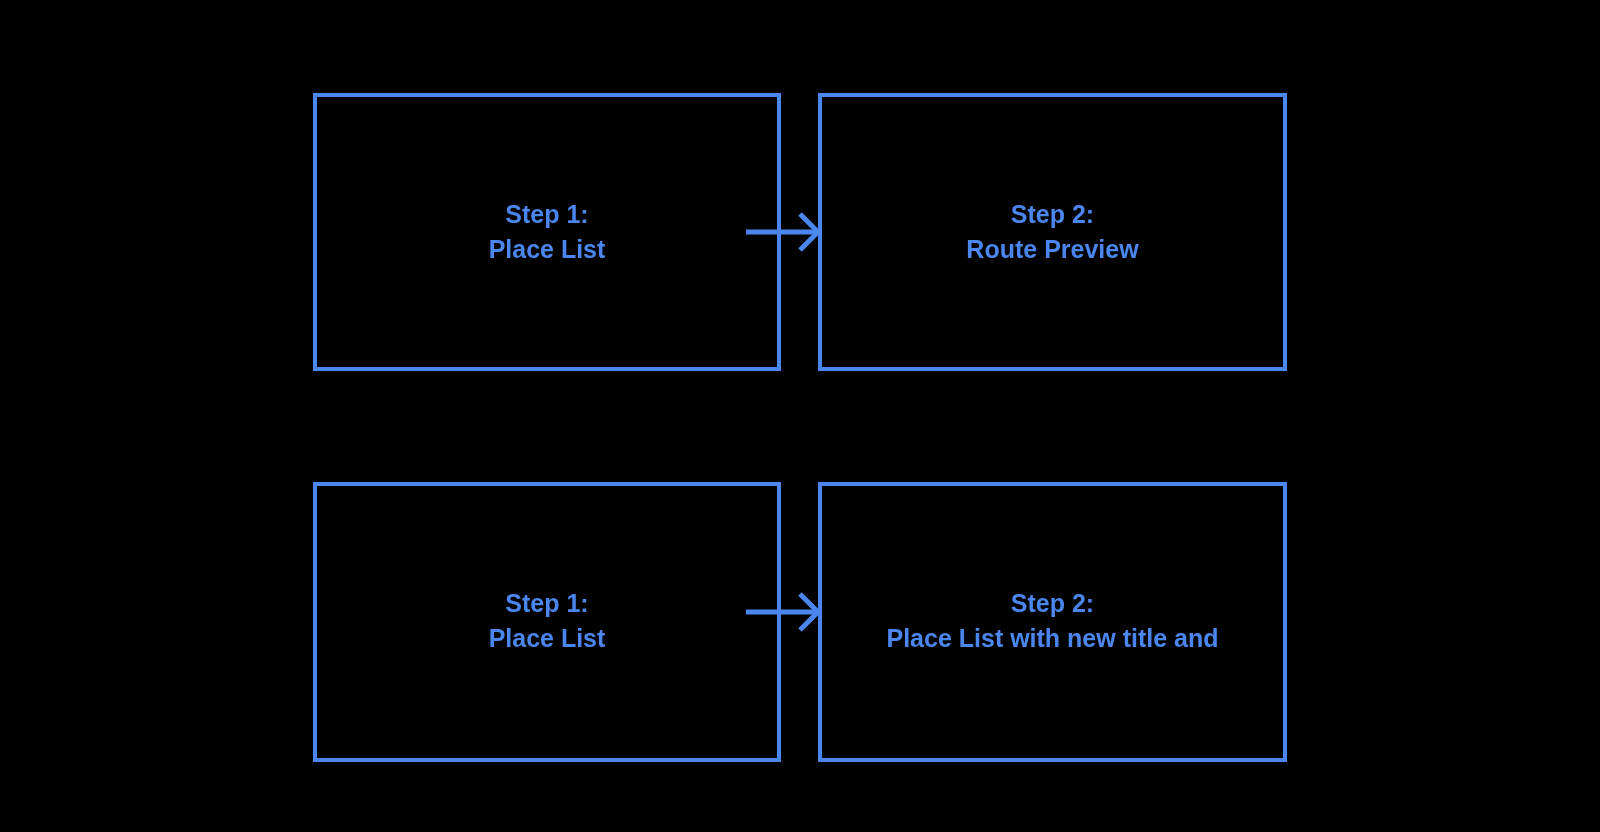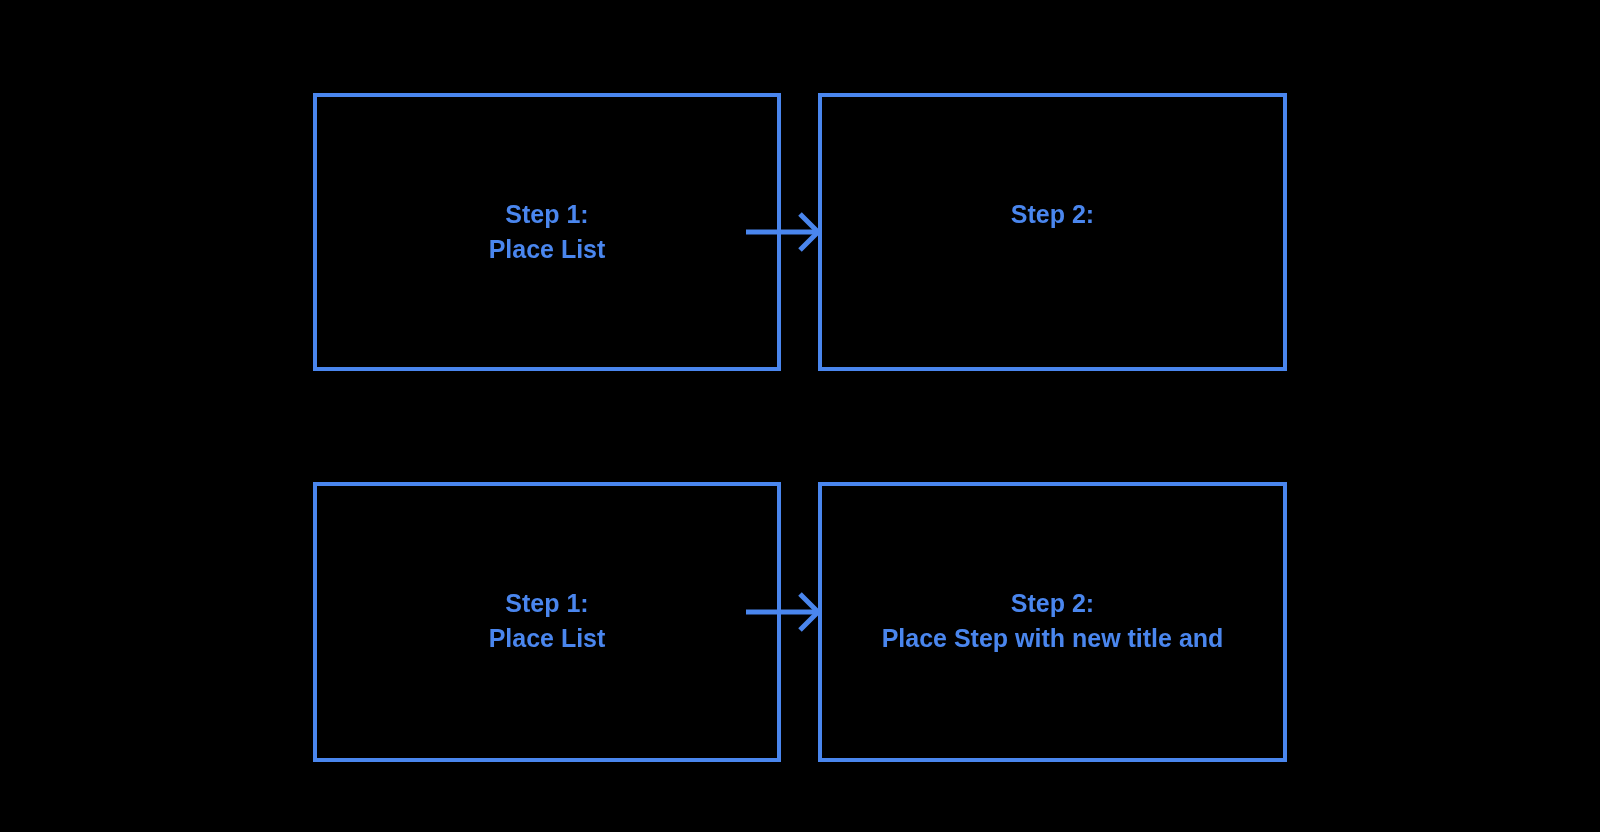--- a/index.html
+++ b/index.html
@@ -66,35 +66,36 @@
   </div>
 
   <svg class="arrow arrow-top" width="80" height="44" viewBox="0 0 80 44">
     <line x1="2" y1="22" x2="74" y2="22"></line>
     <polyline points="56,4 74,22 56,40"></polyline>
   </svg>
 
   <div class="box r0c1">
     <div class="label">
       <span class="line">Step 2:</span>
+      <span class="line">Route Preview</span>
     </div>
   </div>
 
   <div class="box r1c0">
     <div class="label">
       <span class="line">Step 1:</span>
       <span class="line">Place List</span>
     </div>
   </div>
 
   <svg class="arrow arrow-bottom" width="80" height="44" viewBox="0 0 80 44">
     <line x1="2" y1="22" x2="74" y2="22"></line>
     <polyline points="56,4 74,22 56,40"></polyline>
   </svg>
 
   <div class="box r1c1">
     <div class="label">
       <span class="line">Step 2:</span>
-      <span class="line">Place Step with new title and</span>
+      <span class="line">Place List with new title and</span>
     </div>
   </div>
 
 </div>
 
 </body></html>

